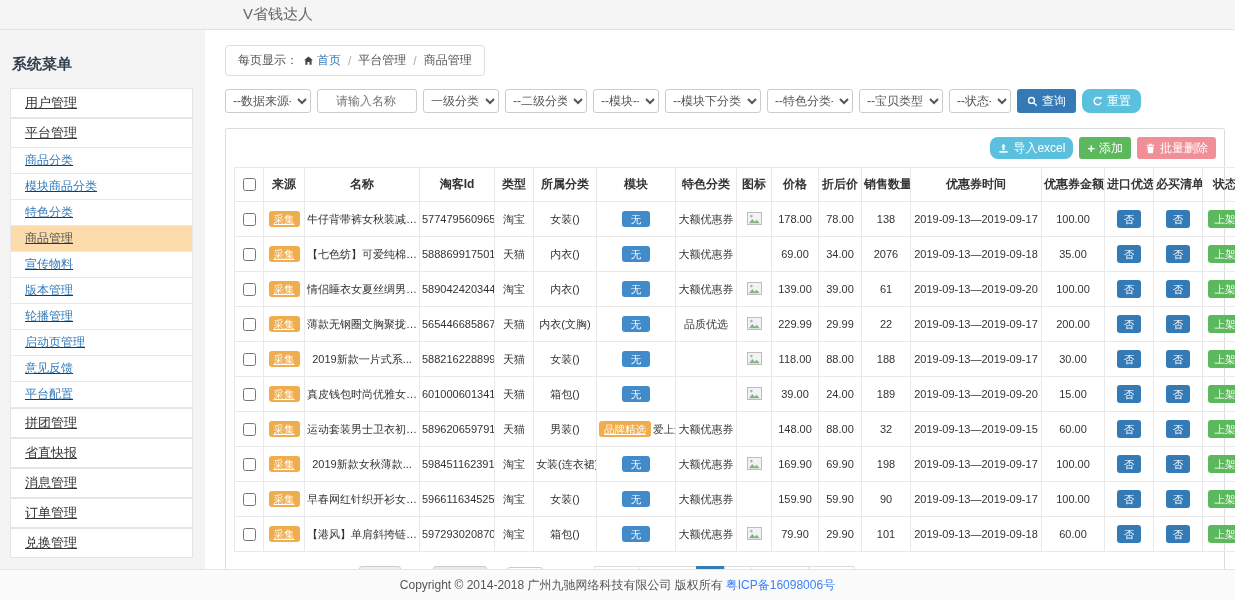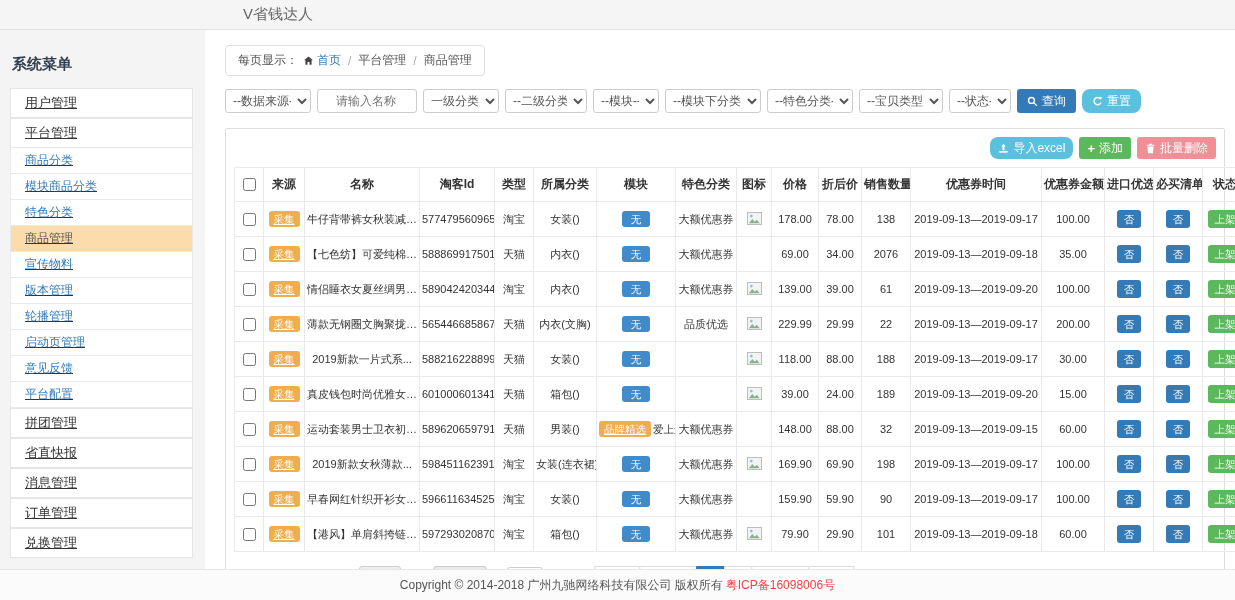--- a/index.html
+++ b/index.html
@@ -60,21 +60,21 @@
   .summary{display:flex;align-items:center;gap:4px;font-size:12px;color:#333;}
   .per-page{width:42px;height:23px;border:1px solid #ccc;border-radius:3px;font-family:inherit;font-size:12px;}
   .jump-btn{height:23px;border:1px solid #ccc;border-radius:3px;background:#e9e9e9;font-size:12px;color:#444;padding:0 8px;cursor:pointer;font-family:inherit;}
   .jump-input{width:36px;height:21px;border:1px solid #ccc;border-radius:3px;text-align:center;font-family:inherit;font-size:12px;box-sizing:border-box;}
   .pager{position:absolute;left:50%;top:0;transform:translateX(-50%);display:flex;}
   .page-btn{border:1px solid #ddd;background:#fff;color:#337ab7;font-size:12px;padding:5px 10px;margin-left:-1px;cursor:pointer;font-family:inherit;white-space:nowrap;}
   .page-btn.disabled{color:#999;}
   .page-btn.active{background:#337ab7;border-color:#337ab7;color:#fff;}
   
   .footer{position:absolute;left:0;right:0;bottom:0;height:30px;background:#fbfbfb;border-top:1px solid #e6e6e6;display:flex;align-items:center;justify-content:center;gap:3px;font-size:12px;color:#555;z-index:7;}
-  .footer a{color:#ef4444;text-decoration:none;cursor:pointer;}
+  .footer a{color:#3b82f6;text-decoration:none;cursor:pointer;}
 </style>
 </head>
 <body>
 
 <div class="topbar">
   <div class="topbar-title">V省钱达人</div>
 </div>
 
 <div class="sidebar">
   <div class="sidebar-title">系统菜单</div>

